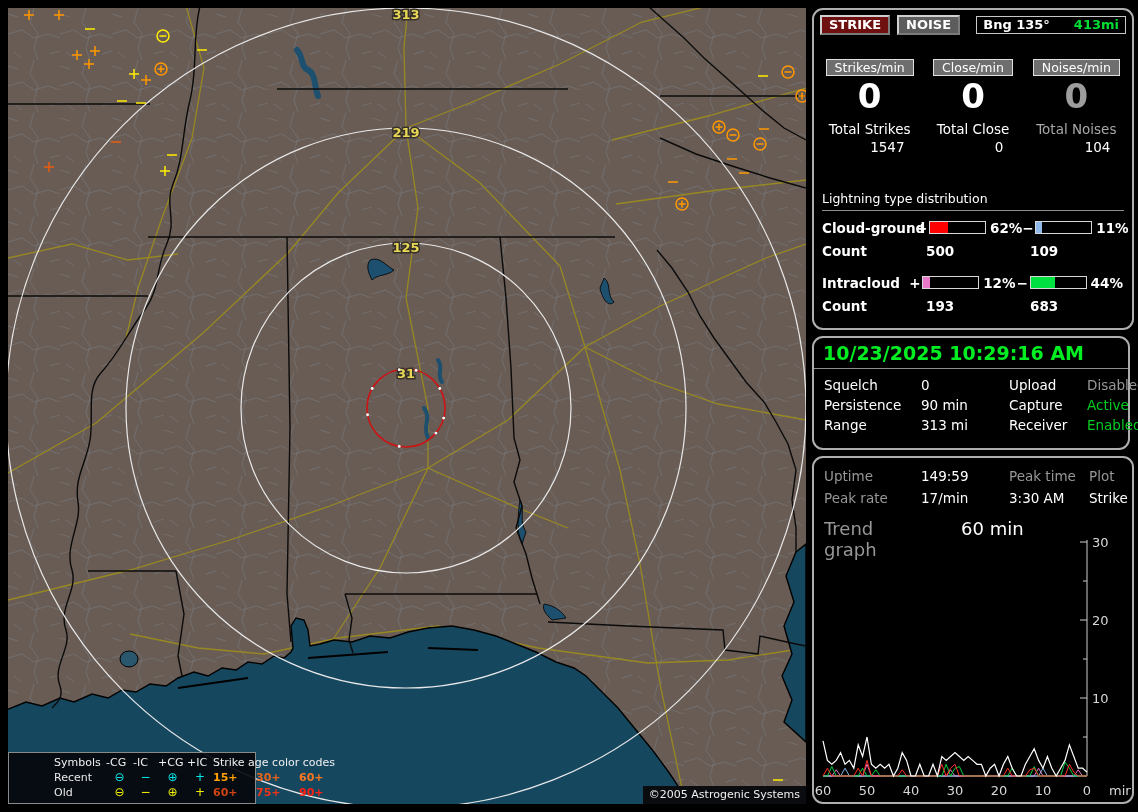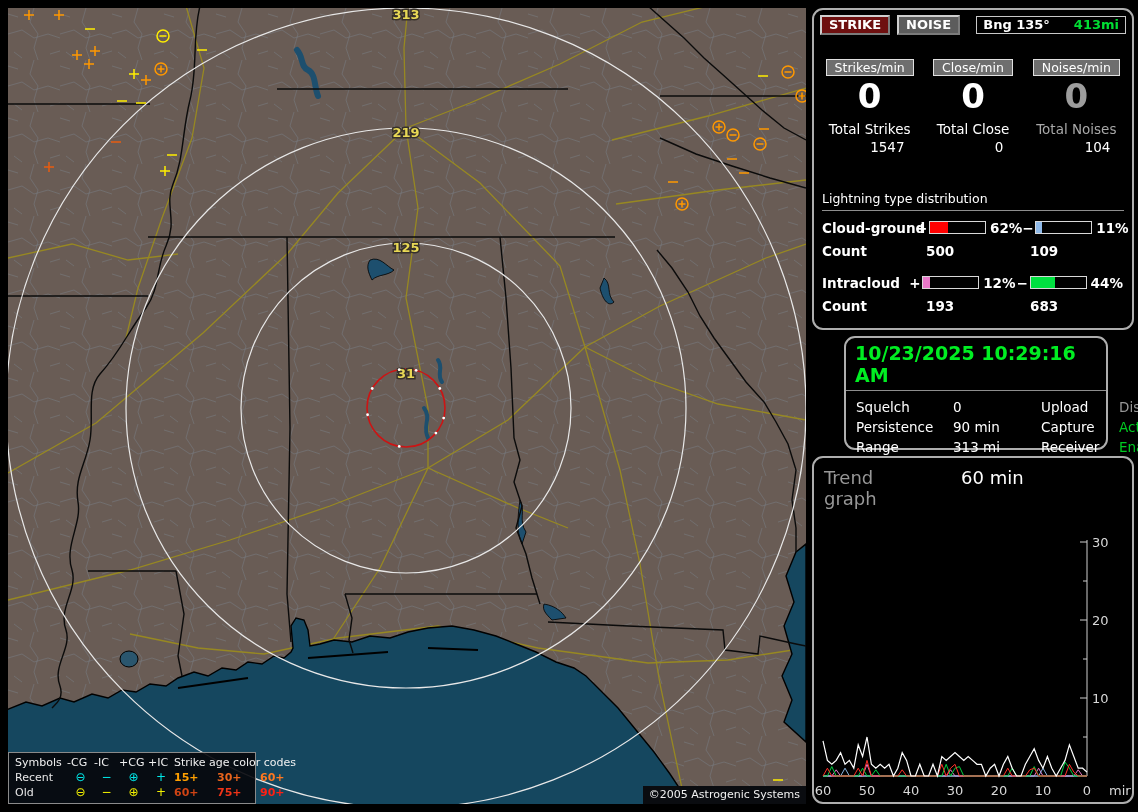--- a/index.html
+++ b/index.html
@@ -3,31 +3,31 @@
 <meta charset="utf-8">
 <style>
   html,body{margin:0;padding:0;background:#000;}
   body{width:1138px;height:812px;font-family:"DejaVu Sans","Liberation Sans",sans-serif;-webkit-font-smoothing:antialiased;}
   .screen{position:relative;width:1138px;height:812px;background:#000;overflow:hidden;}
 
   
   .map-panel{position:absolute;left:8px;top:8px;width:798px;height:796px;background:#695c55;}
   #map{display:block;}
   .legend{position:absolute;left:0;bottom:0;width:248px;background:rgba(5,6,10,0.9);border:1px solid #8a8a8a;color:#e8e8e8;font-size:11px;line-height:15px;padding:2px 4px 3px 6px;box-sizing:border-box;}
-  .legend-grid{display:grid;grid-template-columns:52px 27px 25px 29px 26px 43px 43px 43px;align-items:center;}
+  .legend-grid{display:grid;grid-template-columns:52px 27px 25px 29px 26px 43px 43px 43px;align-items:center;margin-left:39px;}
   .legend-grid .hdr{color:#f0f0f0;}
   .legend-grid .agehdr{grid-column:6 / span 3;}
   .legend-grid .sym{font-size:12px;text-align:center;}
   .legend-grid .age{font-weight:bold;}
   .copyright{position:absolute;right:0;bottom:0;background:#0a0c10;color:#f0f0f0;font-size:11px;padding:2px 6px 3px;}
 
   
   .panel{position:absolute;background:#000;border:2px solid #aeaeae;border-radius:11px;color:#fff;box-sizing:border-box;}
   #box1{left:812px;top:8px;width:322px;height:322px;}
-  #box2{left:844px;top:336px;width:264px;height:114px;}
+  #box2{left:812px;top:336px;width:318px;height:114px;}
   #box3{left:812px;top:456px;width:322px;height:348px;}
 
   .toolbar-row{display:flex;align-items:center;padding:5px 6px 0 6px;}
   .btn{font-weight:bold;font-size:13px;line-height:16px;padding:0 7px;border:2px outset #cfcfcf;cursor:pointer;}
   .btn-strike{background:#6e1010;color:#fff;margin-right:7px;}
   .btn-noise{background:#5c5c5c;color:#fff;}
   .bng-box{margin-left:auto;border:1px solid #c8c8c8;background:#000;padding:0 6px;font-weight:bold;font-size:13px;line-height:16px;display:flex;gap:24px;}
   .bng-dist{color:#00dd33;}
 
   .counters{display:flex;margin-top:24px;padding:0 4px;}
@@ -371,20 +371,31 @@
       <span style="color: rgb(0, 204, 34);">Active</span>
 
       <span>Range</span>
       <span>313 mi</span>
       <span>Receiver</span>
       <span style="color: rgb(0, 204, 34);">Enabled</span>
     </div>
   </div>
 
   <div class="panel" id="box3">
+    <div class="stats-grid">
+      <span class="gray">Uptime</span>
+      <span>149:59</span>
+      <span class="gray">Peak time</span>
+      <span class="gray">Plot</span>
+
+      <span class="gray">Peak rate</span>
+      <span>17/min</span>
+      <span>3:30 AM</span>
+      <span>Strike</span>
+    </div>
     <div class="trend-row">
       <span class="gray">Trend graph</span>
       <span>60 min</span>
     </div>
     <svg id="trend" width="316" height="268" viewBox="0 0 316 268">
         <g stroke="#cfcfcf" stroke-width="1" fill="none">
           <path d="M272,8 V244 M8,244 H272"></path>
           <path d="M265,166 H272"></path>
           <path d="M265,88 H272"></path>
           <path d="M265,10 H272"></path>

